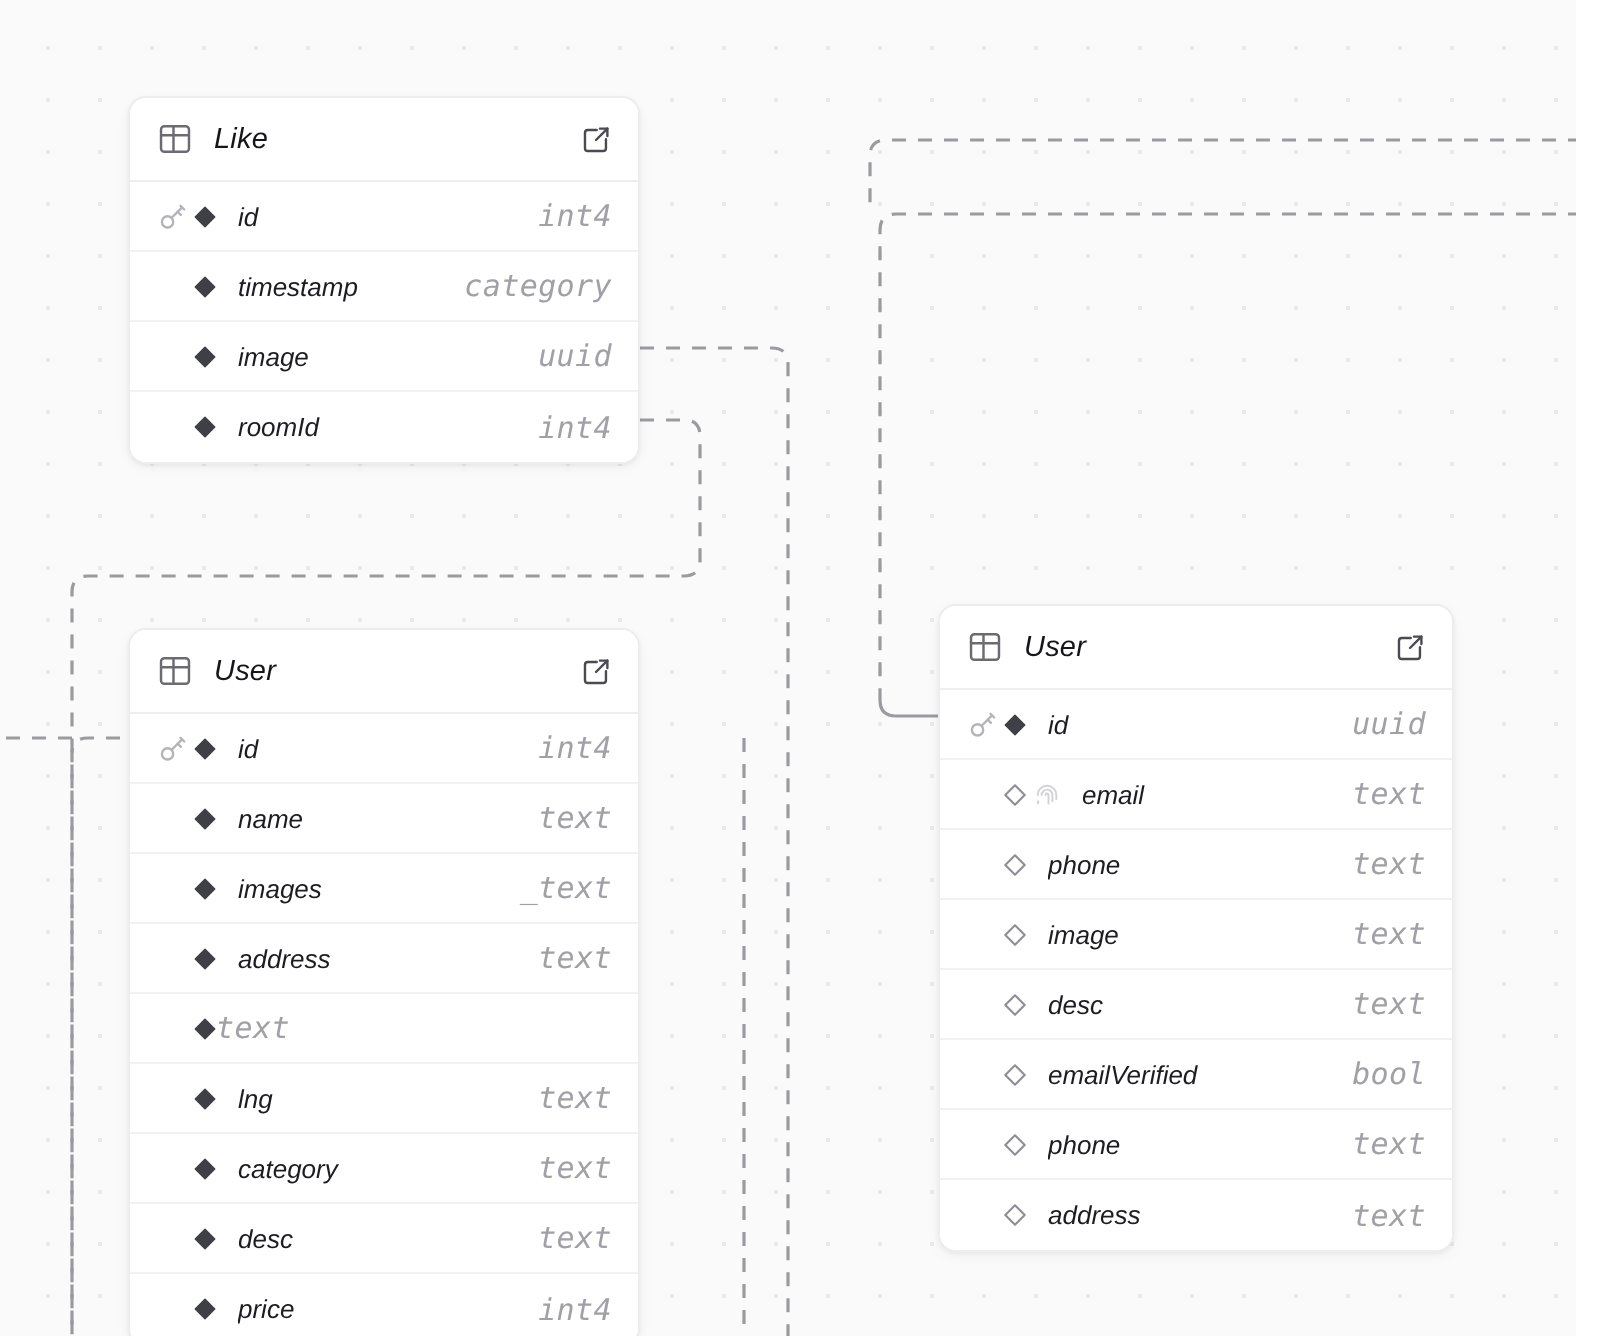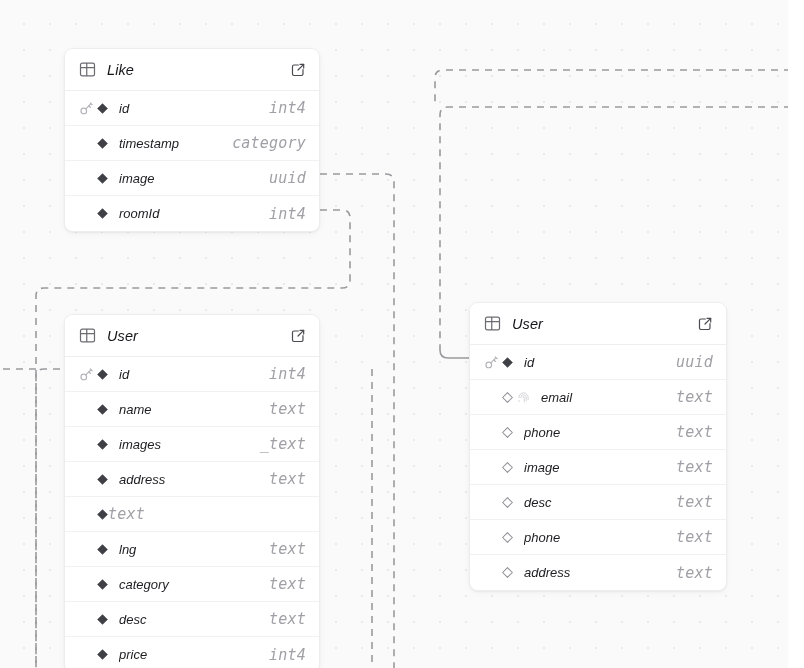--- a/index.html
+++ b/index.html
@@ -357,20 +357,28 @@
             <path d="M6 0.7 11.3 6 6 11.3 0.7 6Z" fill="none" stroke="#8e8e96" stroke-width="1.15" stroke-linejoin="round"></path>
           </svg>
           <span class="field-name">desc</span>
           <span class="field-type">text</span>
         </div>
         <div class="field-row">
           <span class="slot-key empty"></span>
           <svg class="diamond" viewBox="0 0 12 12">
             <path d="M6 0.7 11.3 6 6 11.3 0.7 6Z" fill="none" stroke="#8e8e96" stroke-width="1.15" stroke-linejoin="round"></path>
           </svg>
+          <span class="field-name">emailVerified</span>
+          <span class="field-type">bool</span>
+        </div>
+        <div class="field-row">
+          <span class="slot-key empty"></span>
+          <svg class="diamond" viewBox="0 0 12 12">
+            <path d="M6 0.7 11.3 6 6 11.3 0.7 6Z" fill="none" stroke="#8e8e96" stroke-width="1.15" stroke-linejoin="round"></path>
+          </svg>
           <span class="field-name">phone</span>
           <span class="field-type">text</span>
         </div>
         <div class="field-row">
           <span class="slot-key empty"></span>
           <svg class="diamond" viewBox="0 0 12 12">
             <path d="M6 0.7 11.3 6 6 11.3 0.7 6Z" fill="none" stroke="#8e8e96" stroke-width="1.15" stroke-linejoin="round"></path>
           </svg>
           <span class="field-name">address</span>
           <span class="field-type">text</span>

